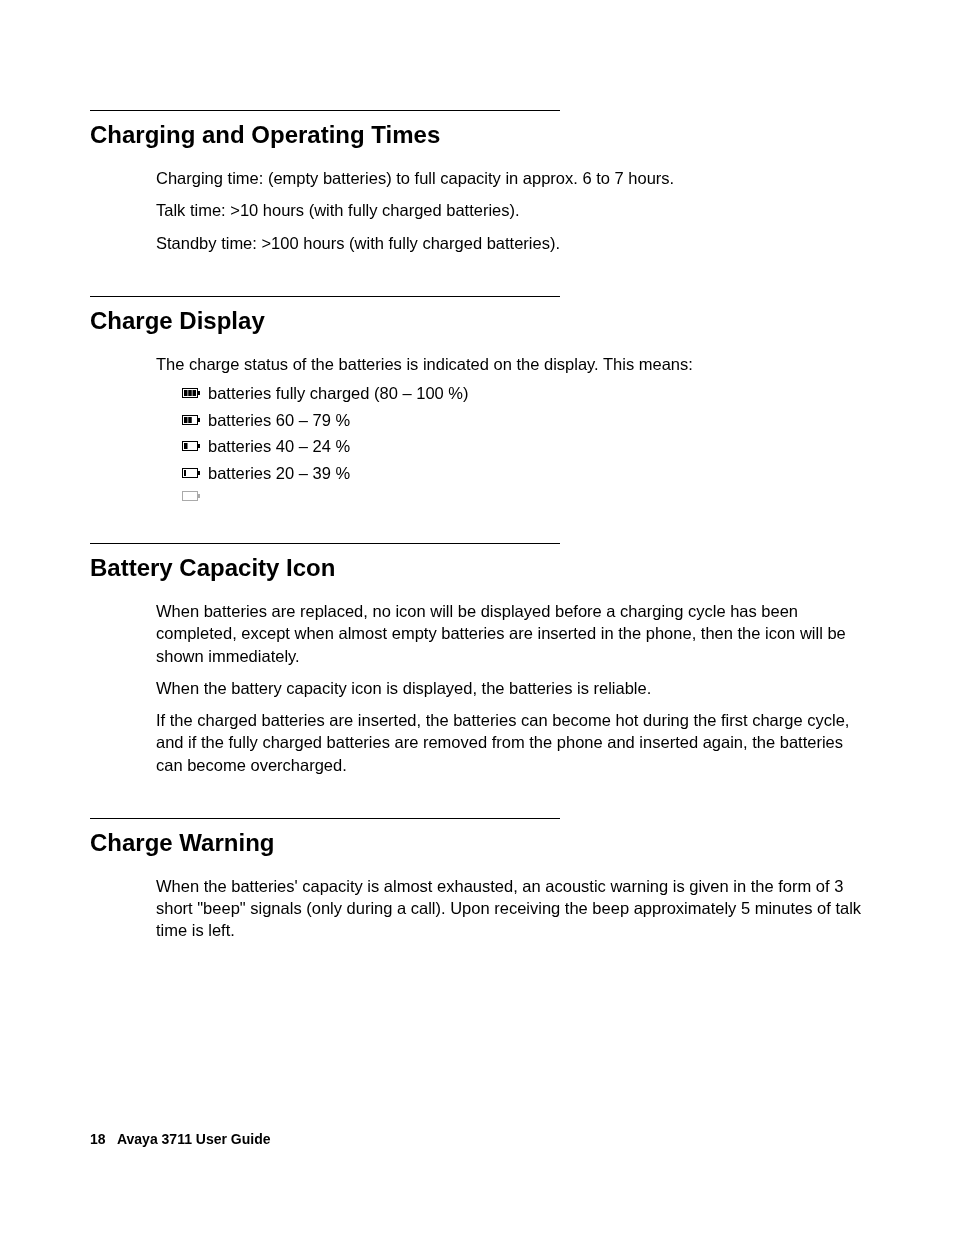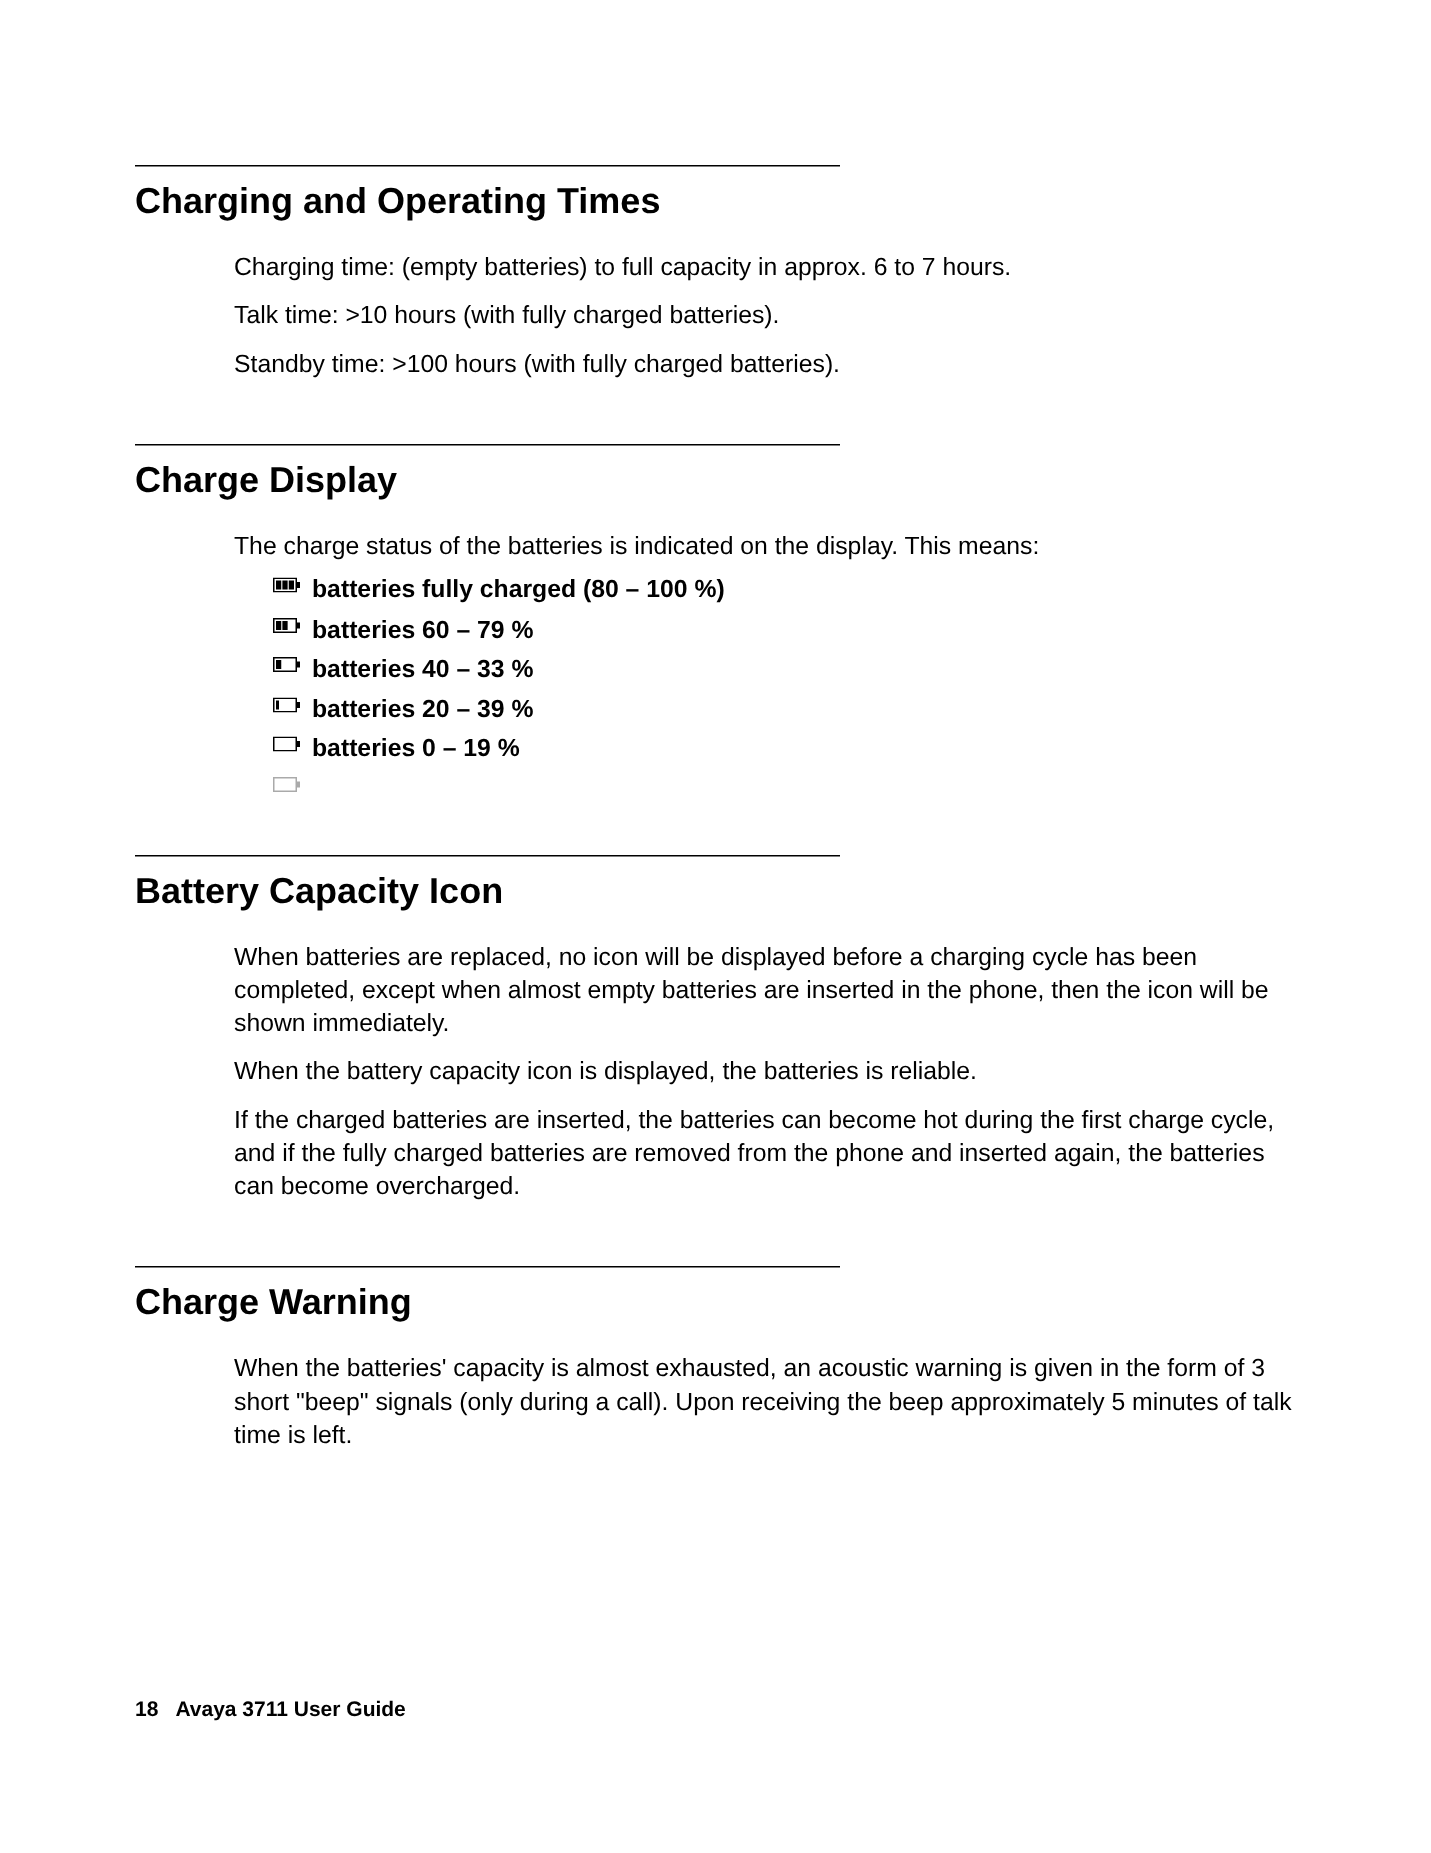--- a/index.html
+++ b/index.html
@@ -41,26 +41,25 @@
   }
   .body-block p {
     margin: 0 0 10px 16px;
   }
   .battery-list {
     margin-left: 42px;
     margin-top: 6px;
   }
   .battery-row {
     display: flex;
-    align-items: flex-start;
+    align-items: center;
     gap: 8px;
     margin-bottom: 10px;
     font-size: 16.5px;
     line-height: 1;
-    font-weight: bold;
   }
   .battery-icon {
     width: 18px;
     height: 10px;
     flex: 0 0 auto;
   }
   .footer {
     position: absolute;
     left: 90px;
     bottom: 88px;
@@ -114,39 +113,32 @@
           </svg>
           <span>batteries 60 – 79 %</span>
         </div>
 
         <div class="battery-row">
           <svg class="battery-icon" viewBox="0 0 18 10">
             <rect x="0.5" y="0.5" width="15" height="9" fill="none" stroke="#000" stroke-width="1"></rect>
             <rect x="16" y="3" width="2" height="4" fill="#000"></rect>
             <rect x="2" y="2" width="3.5" height="6" fill="#000"></rect>
           </svg>
-          <span>batteries 40 – 33 %</span>
+          <span>batteries 40 – 24 %</span>
         </div>
 
         <div class="battery-row">
           <svg class="battery-icon" viewBox="0 0 18 10">
             <rect x="0.5" y="0.5" width="15" height="9" fill="none" stroke="#000" stroke-width="1"></rect>
             <rect x="16" y="3" width="2" height="4" fill="#000"></rect>
             <rect x="2" y="2" width="2" height="6" fill="#000"></rect>
           </svg>
           <span>batteries 20 – 39 %</span>
         </div>
 
-        <div class="battery-row">
-          <svg class="battery-icon" viewBox="0 0 18 10">
-            <rect x="0.5" y="0.5" width="15" height="9" fill="none" stroke="#000" stroke-width="1"></rect>
-            <rect x="16" y="3" width="2" height="4" fill="#000"></rect>
-          </svg>
-          <span>batteries 0 – 19 %</span>
-        </div>
 
         <div class="battery-row">
           <svg class="battery-icon" viewBox="0 0 18 10">
             <rect x="0.5" y="0.5" width="15" height="9" fill="none" stroke="#aaa" stroke-width="1"></rect>
             <rect x="16" y="3" width="2" height="4" fill="#aaa"></rect>
           </svg>
         </div>
 
       </div>
     </div>

